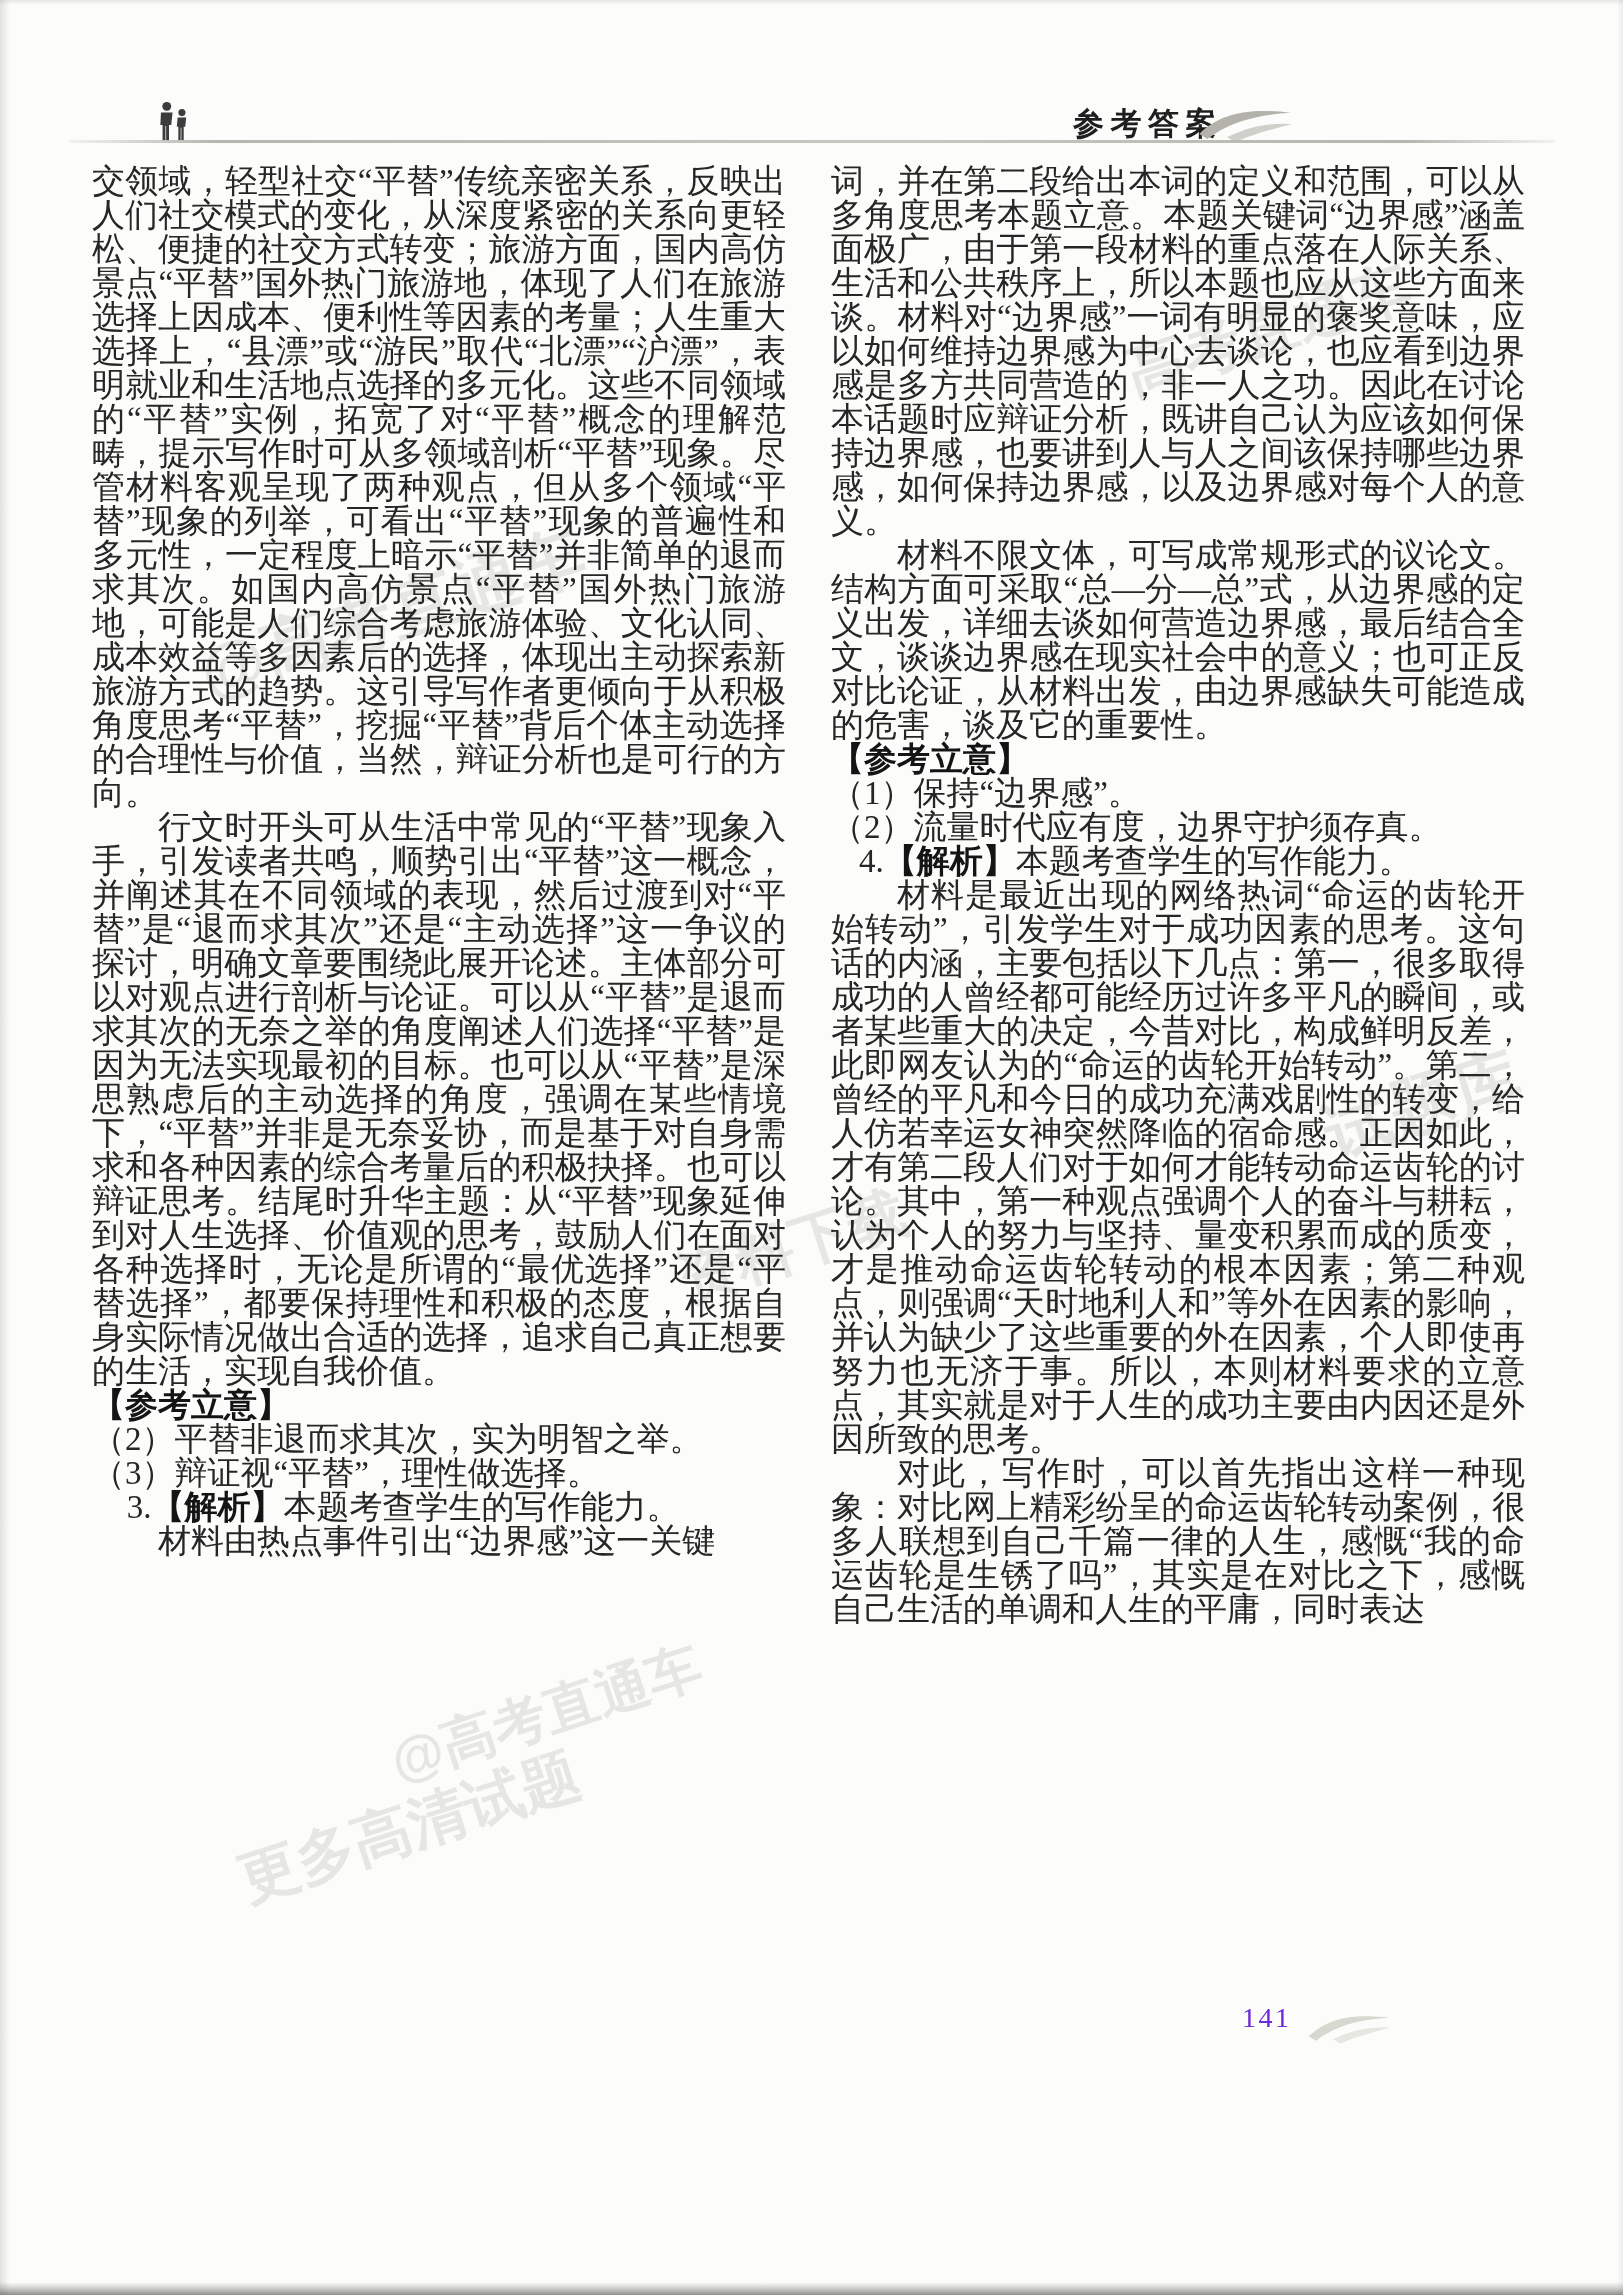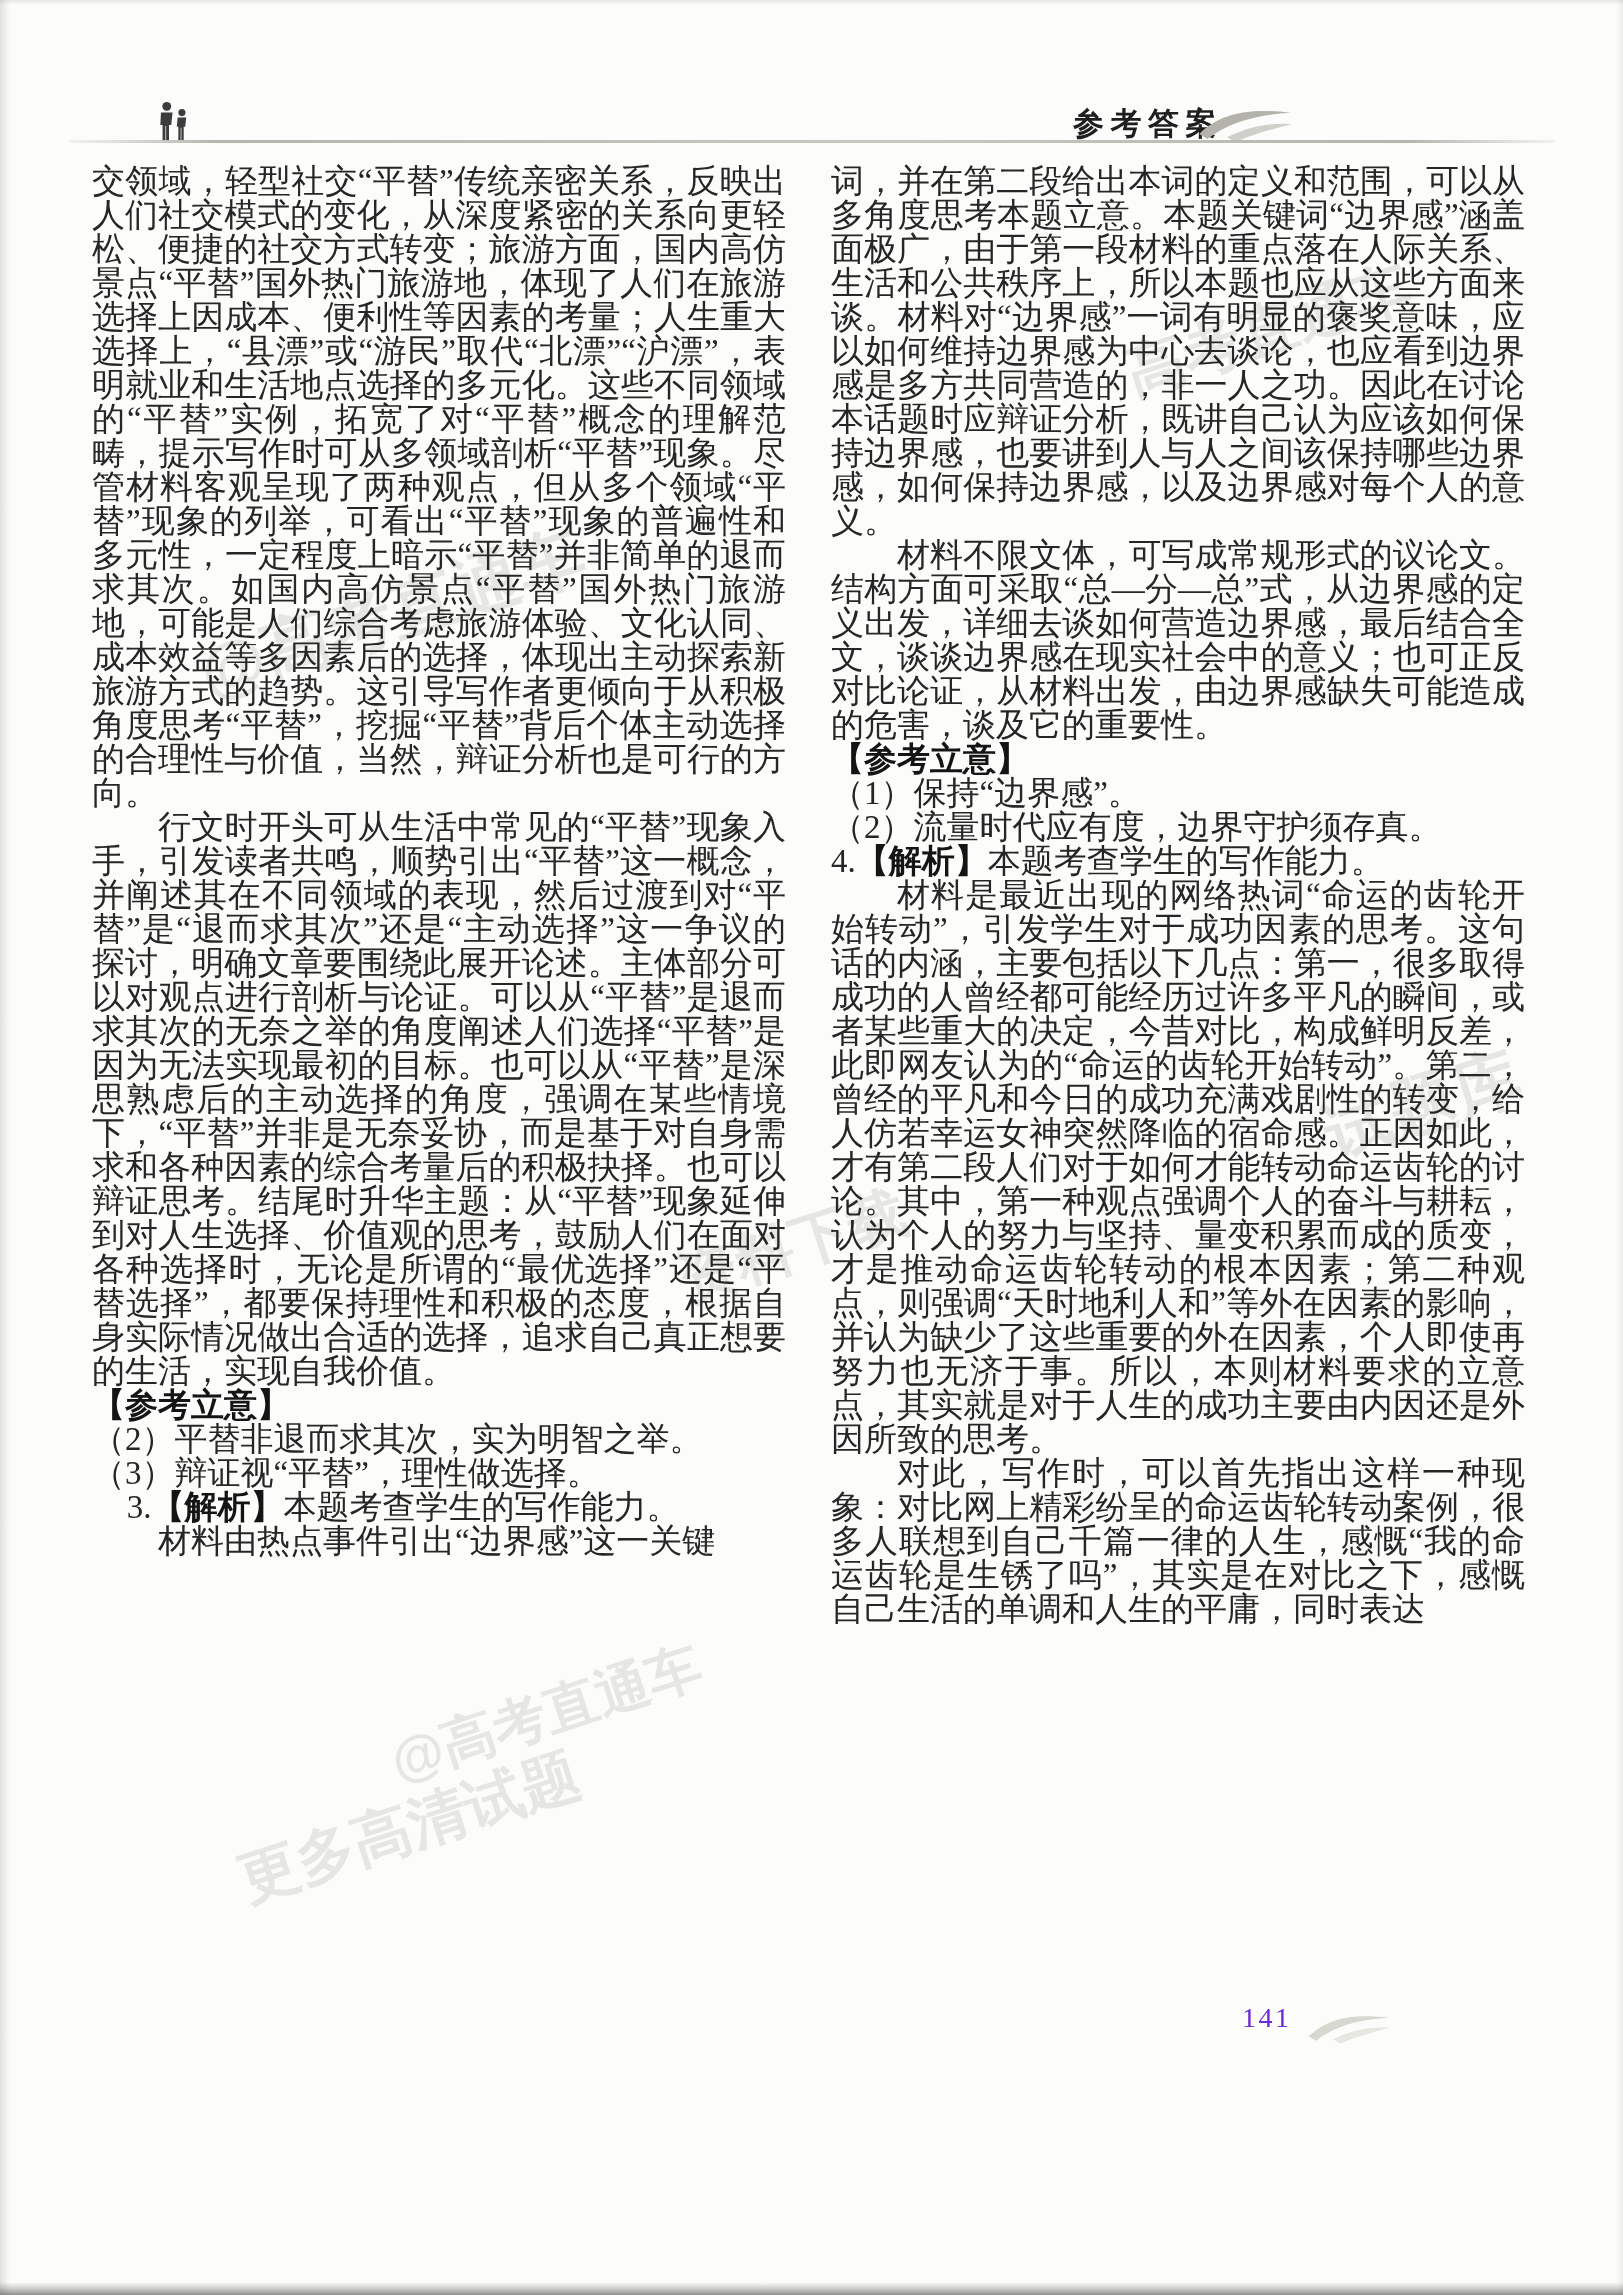--- a/index.html
+++ b/index.html
@@ -30,21 +30,21 @@
   .col {
     width:694px; font-size:33px; line-height:34px;
     text-align:justify; text-justify:inter-character;
   }
   .para { margin:0; }
   .para.indent { text-indent:2em; }
   .para.label { font-family:"Liberation Sans","DejaVu Sans",sans-serif; font-weight:bold; color:#141414; }
   .lbl { font-family:"Liberation Sans","DejaVu Sans",sans-serif; font-weight:bold; color:#141414; }
   .num { font-family:"Liberation Serif","DejaVu Serif",serif; }
   .col-left .para.numbered { padding-left:1.05em; }
-  .col-right .para.numbered { padding-left:0; }
+  .col-right .para.numbered { padding-left:0;margin-left:28px; }
 
   
   .footer-pagenum { position:absolute; left:1242px; top:2002px; font-size:28px; letter-spacing:2.5px; color:#6d28d9; }
   .footer-swoosh { position:absolute; left:1304px; top:2012px; width:90px; height:33px; color:#d8d8d1; }
 
   
   .wm {
     position:absolute; font-family:"Liberation Sans","DejaVu Sans",sans-serif;
     color:rgba(118,118,112,0.16); white-space:nowrap;
     transform:rotate(-18deg); font-weight:bold; pointer-events:none;

